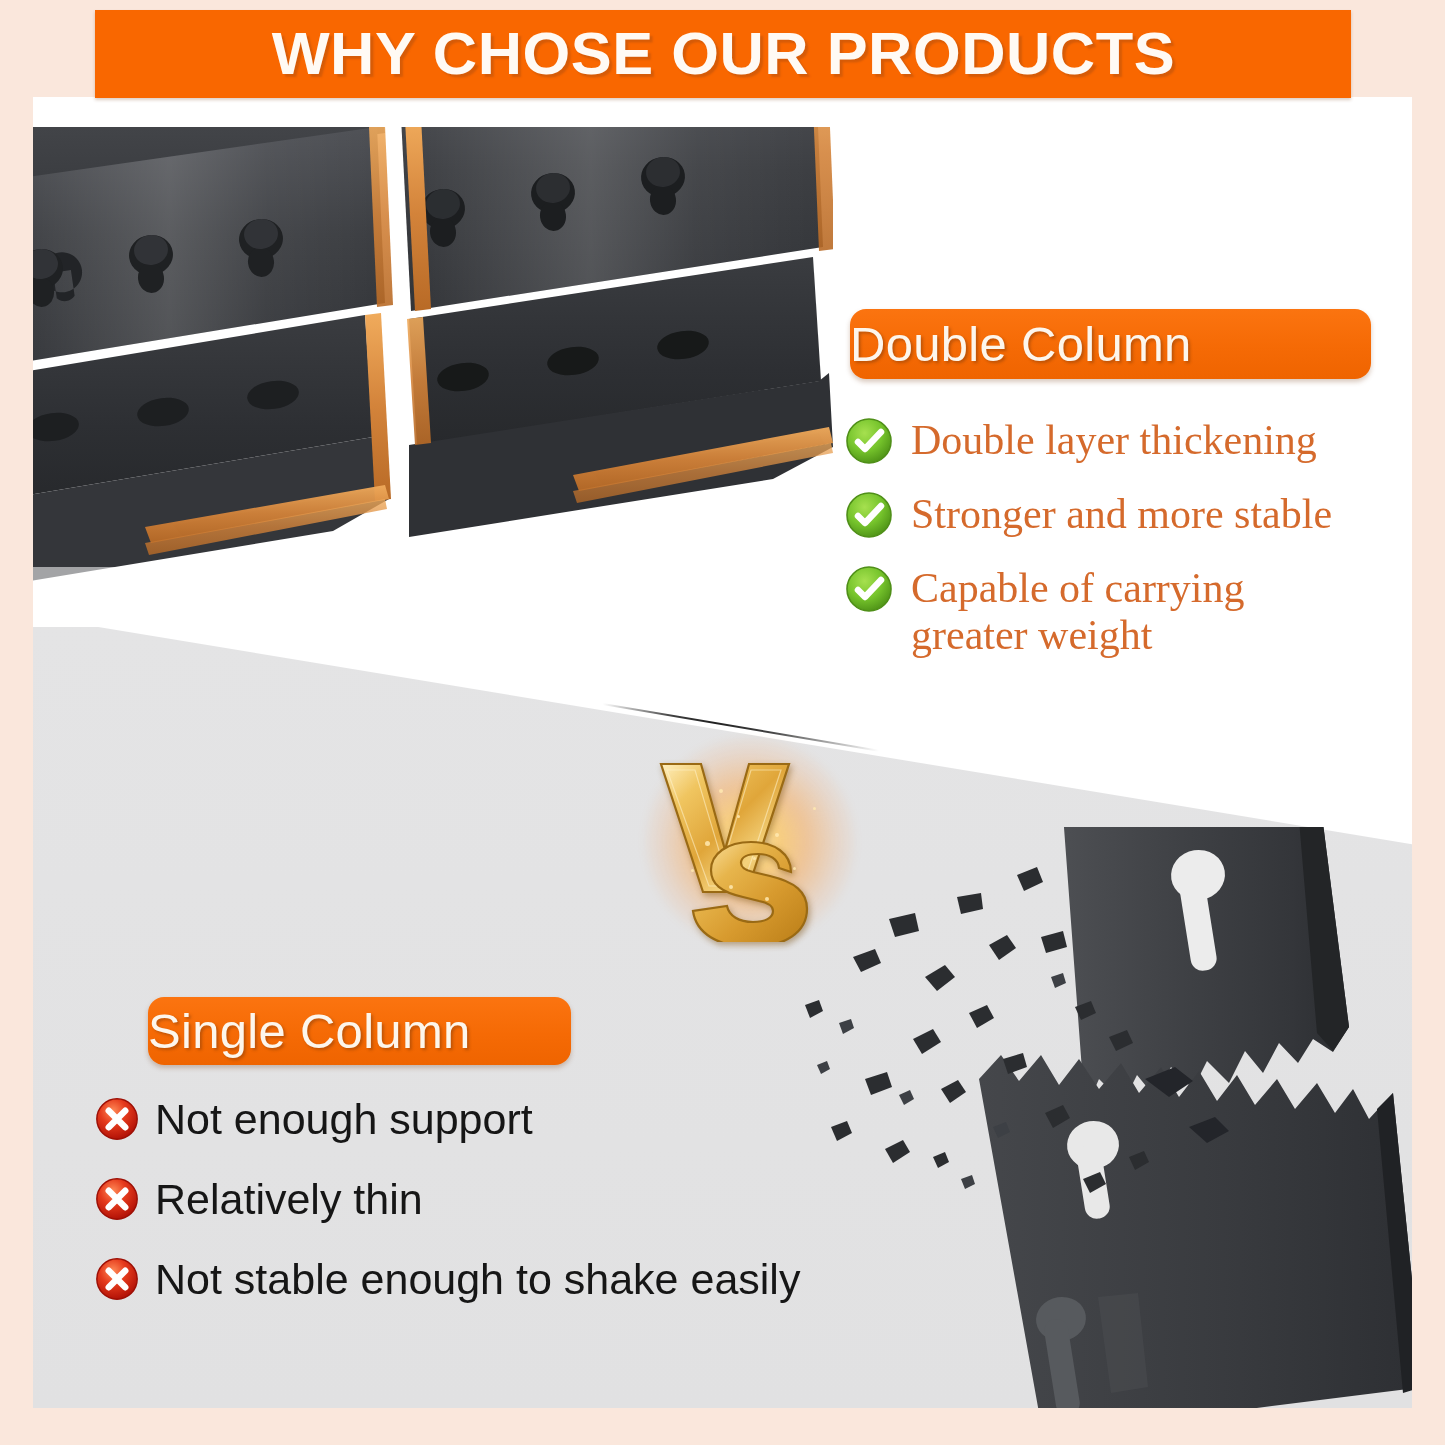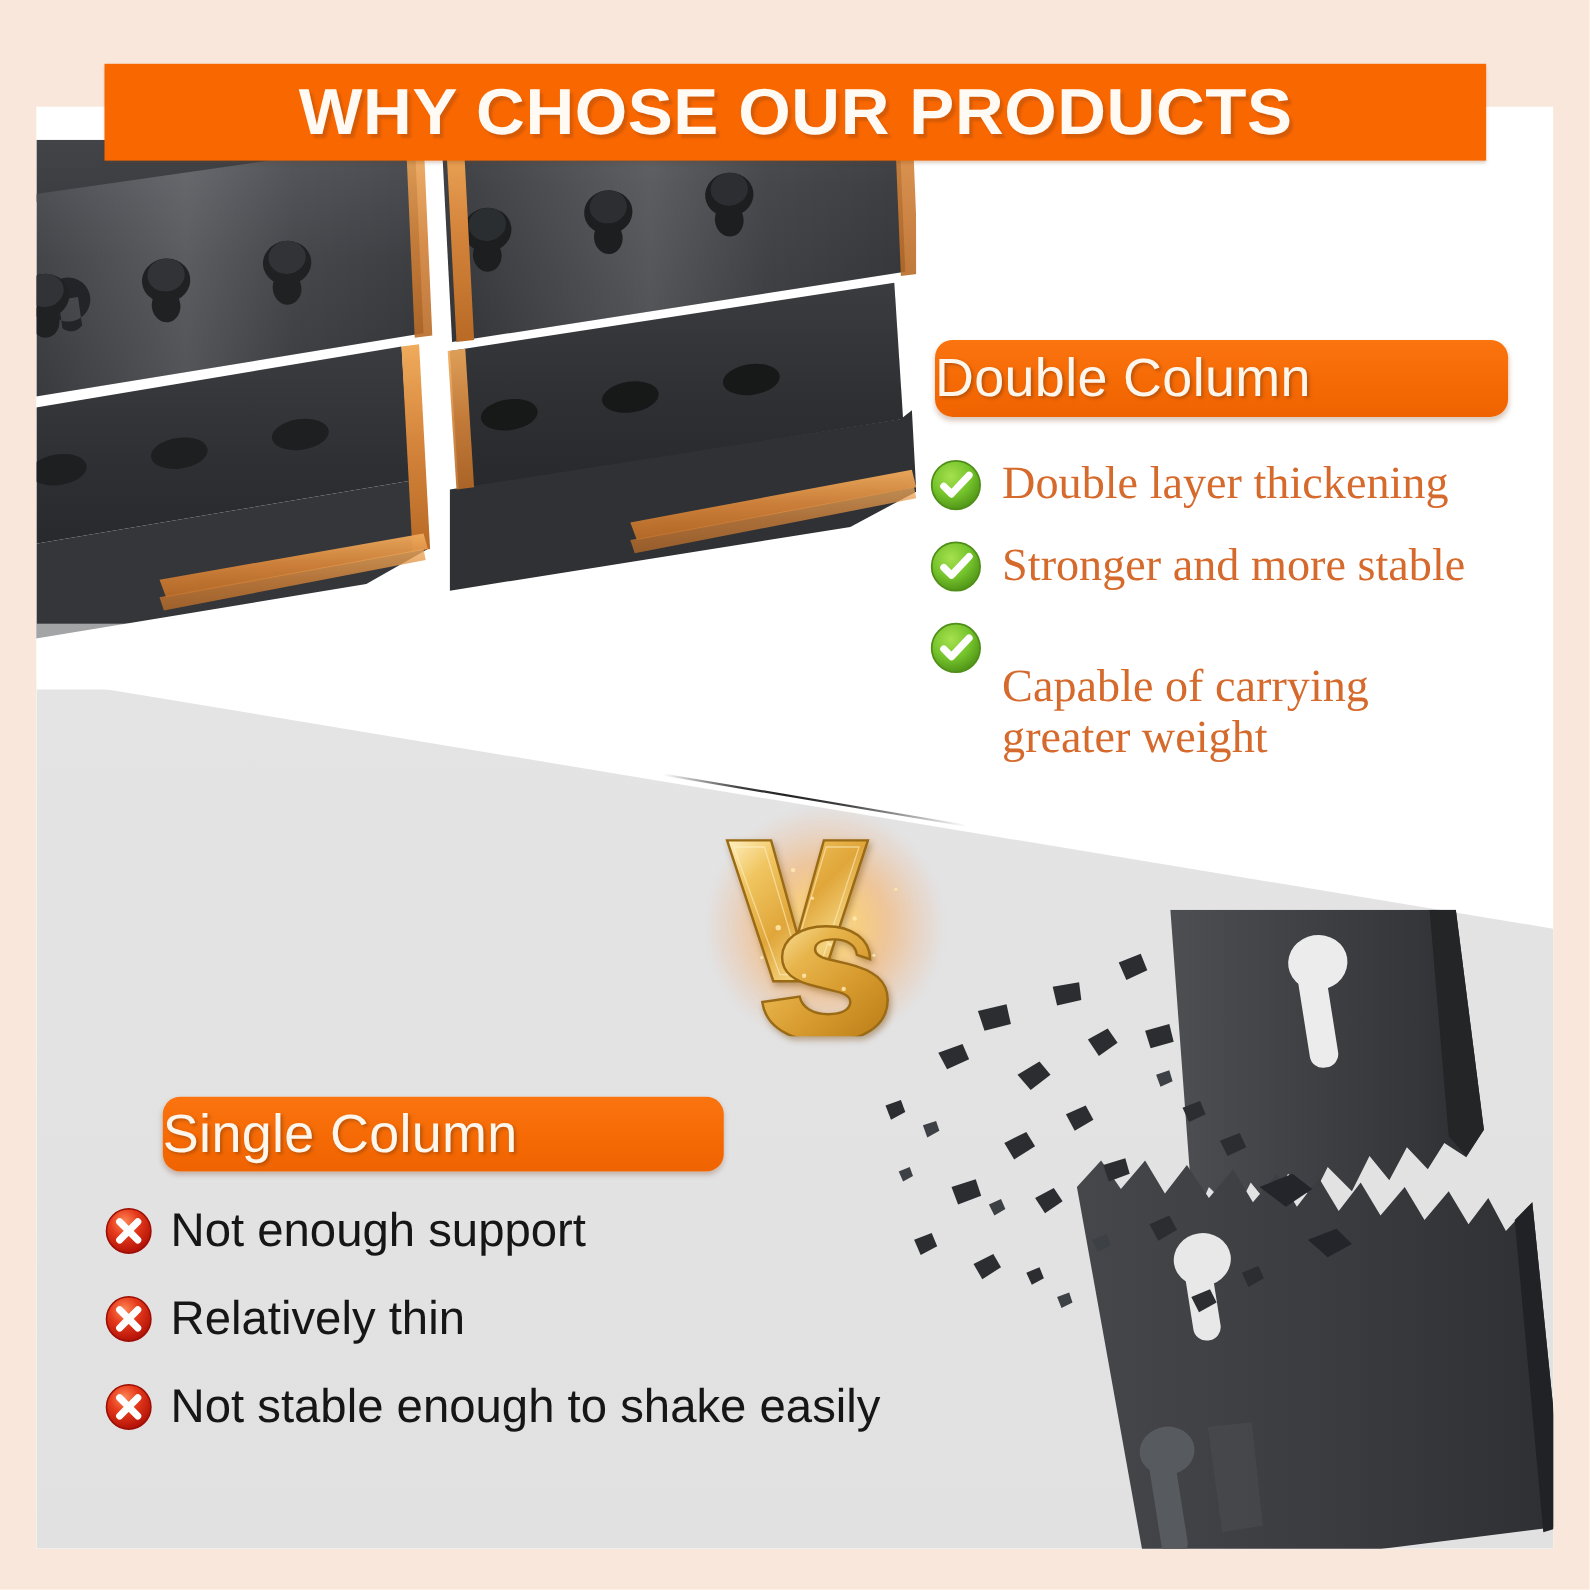--- a/index.html
+++ b/index.html
@@ -20,21 +20,20 @@
     background:#ffffff;overflow:hidden;
   }
 
   
   .titlebar{
     position:absolute;left:95px;top:10px;width:1256px;height:88px;
     background:#f96700;
     display:flex;align-items:center;justify-content:center;
     z-index:6;
     box-shadow:0 2px 3px rgba(120,60,20,.25);
-    margin-top:48px;
   }
   .titlebar .t{
     color:#fffaf4;
     font-family:"Liberation Sans", sans-serif;
     font-weight:bold;
     font-size:59px;
     letter-spacing:.5px;
     transform:scaleX(1.04);
     text-shadow:3px 3px 2px rgba(150,70,20,.35);
     white-space:nowrap;
@@ -87,21 +86,21 @@
   }
   .badge span{
     color:#fdf6ec;
     font-size:49px;
     font-weight:400;
     letter-spacing:.3px;
     white-space:nowrap;
     text-shadow:2px 2px 3px rgba(120,55,10,.45);
   }
   #badge-double{left:817px;top:212px;width:521px;height:70px;}
-  #badge-single{left:115px;top:900px;width:510px;height:68px;}
+  #badge-single{left:115px;top:900px;width:423px;height:68px;}
 
   
   .bullets{position:absolute;z-index:5;}
   #pros{left:812px;top:320px;width:600px;}
   #cons{left:62px;top:998px;width:800px;}
 
   .bullet{display:flex;align-items:flex-start;margin-bottom:26px;}
   #cons .bullet{margin-bottom:32px;}
 
   .bicon{flex:0 0 auto;width:48px;height:48px;margin-right:18px;}
@@ -426,21 +425,21 @@
         <span class="btext">Stronger and more stable</span>
       </div>
 
       <div class="bullet">
         <span class="bicon">
           <svg viewBox="0 0 48 48">
             <circle cx="24" cy="24" r="22" fill="url(#grn)" stroke="#4f8f18" stroke-width="1.6"></circle>
             <path d="M13 25 l7 7 l16 -17" fill="none" stroke="#ffffff" stroke-width="6.5" stroke-linecap="round" stroke-linejoin="round"></path>
           </svg>
         </span>
-        <span class="btext" style="max-width:430px;margin-top:36px;">Capable of carrying greater weight</span>
+        <span class="btext" style="max-width:430px;">Capable of carrying greater weight</span>
       </div>
     </div>
 
     <div class="badge" id="badge-single">
       <span>Single Column</span>
     </div>
 
     <div class="bullets" id="cons">
 
       <div class="bullet">

